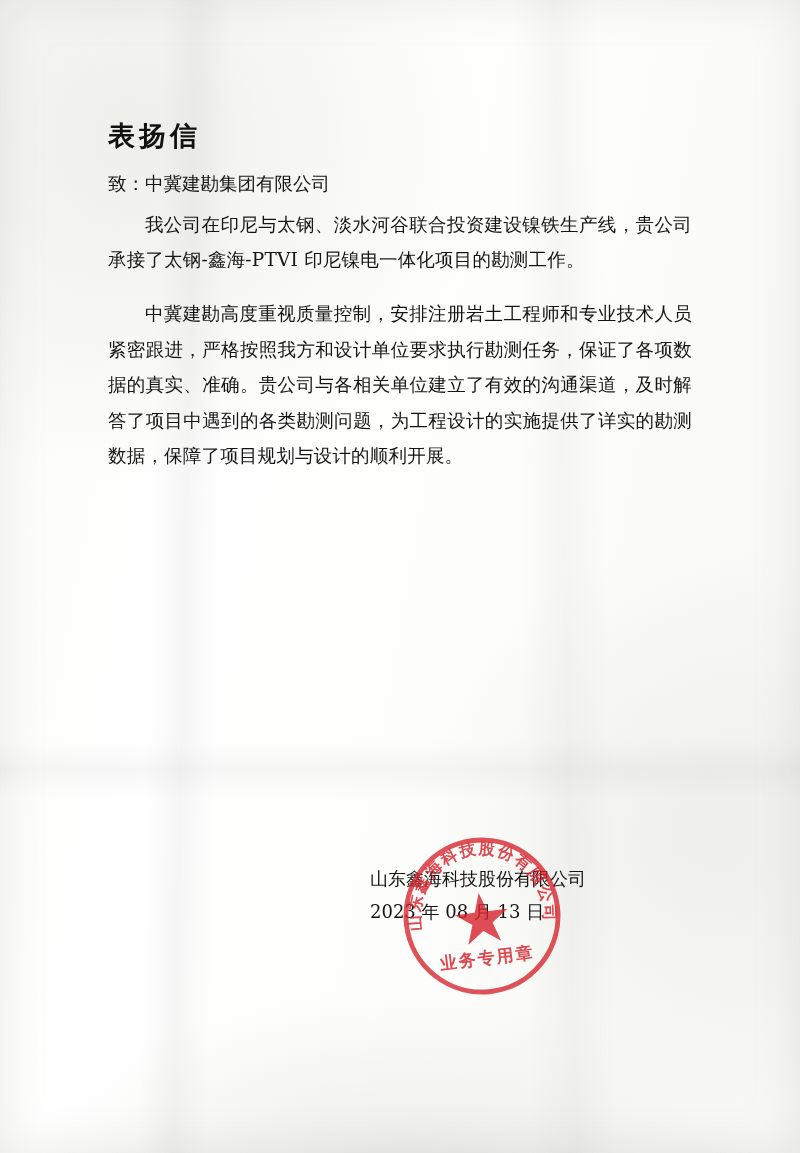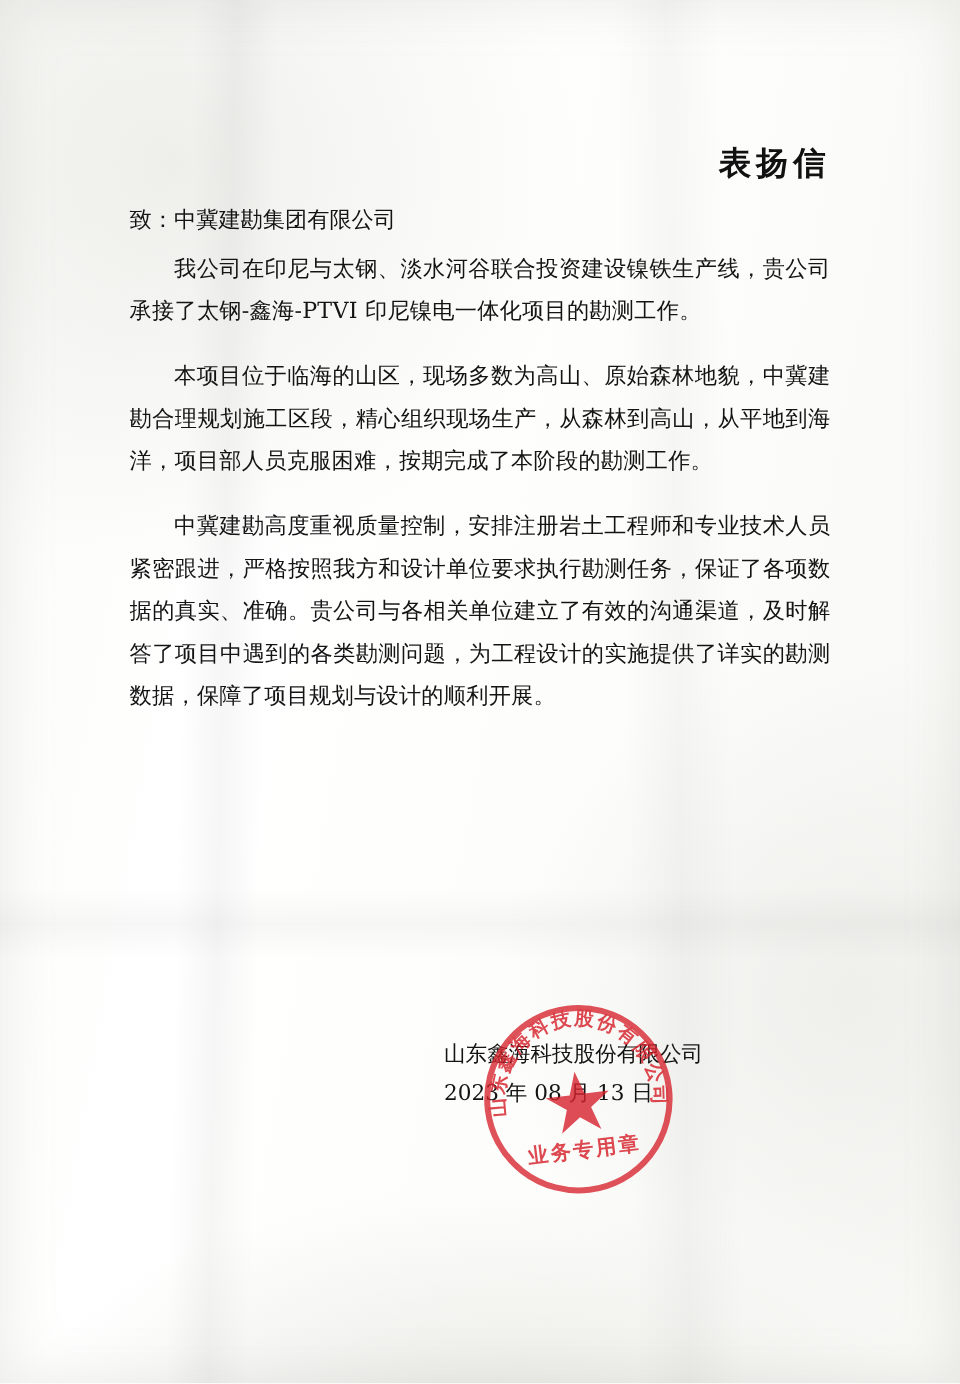--- a/index.html
+++ b/index.html
@@ -48,21 +48,21 @@
   .content {
     position: absolute;
     left: 108px;
     top: 0;
     width: 584px;
   }
 
   .doc-title {
     margin: 0;
     padding-top: 118px;
-    text-align: right;
+    text-align: left;
     font-size: 27px;
     font-weight: 700;
     letter-spacing: 4px;
     color: #111;
     font-family: "DejaVu Serif", "Liberation Serif", serif;
   }
 
   .salutation {
     margin-top: 16px;
     font-size: 18.5px;
@@ -119,21 +119,20 @@
   <div class="crease c2"></div>
   <div class="crease c3"></div>
   <div class="edge-shade"></div>
 
   <div class="content">
     <h1 class="doc-title">表扬信</h1>
 
     <div class="salutation">致：中冀建勘集团有限公司</div>
 
     <p class="para">我公司在印尼与太钢、淡水河谷联合投资建设镍铁生产线，贵公司承接了太钢-鑫海-PTVI 印尼镍电一体化项目的勘测工作。</p>
-    <p class="para">本项目位于临海的山区，现场多数为高山、原始森林地貌，中冀建勘合理规划施工区段，精心组织现场生产，从森林到高山，从平地到海洋，项目部人员克服困难，按期完成了本阶段的勘测工作。</p>
     <p class="para">中冀建勘高度重视质量控制，安排注册岩土工程师和专业技术人员紧密跟进，严格按照我方和设计单位要求执行勘测任务，保证了各项数据的真实、准确。贵公司与各相关单位建立了有效的沟通渠道，及时解答了项目中遇到的各类勘测问题，为工程设计的实施提供了详实的勘测数据，保障了项目规划与设计的顺利开展。</p>
   </div>
 
   <div class="sign-block">
     <div class="sign-line">山东鑫海科技股份有限公司</div>
     <div class="sign-line">2023 年 08 月 13 日</div>
   </div>
 
   <div class="seal">
     <svg width="168" height="168" viewBox="0 0 168 168" xmlns="http://www.w3.org/2000/svg">

